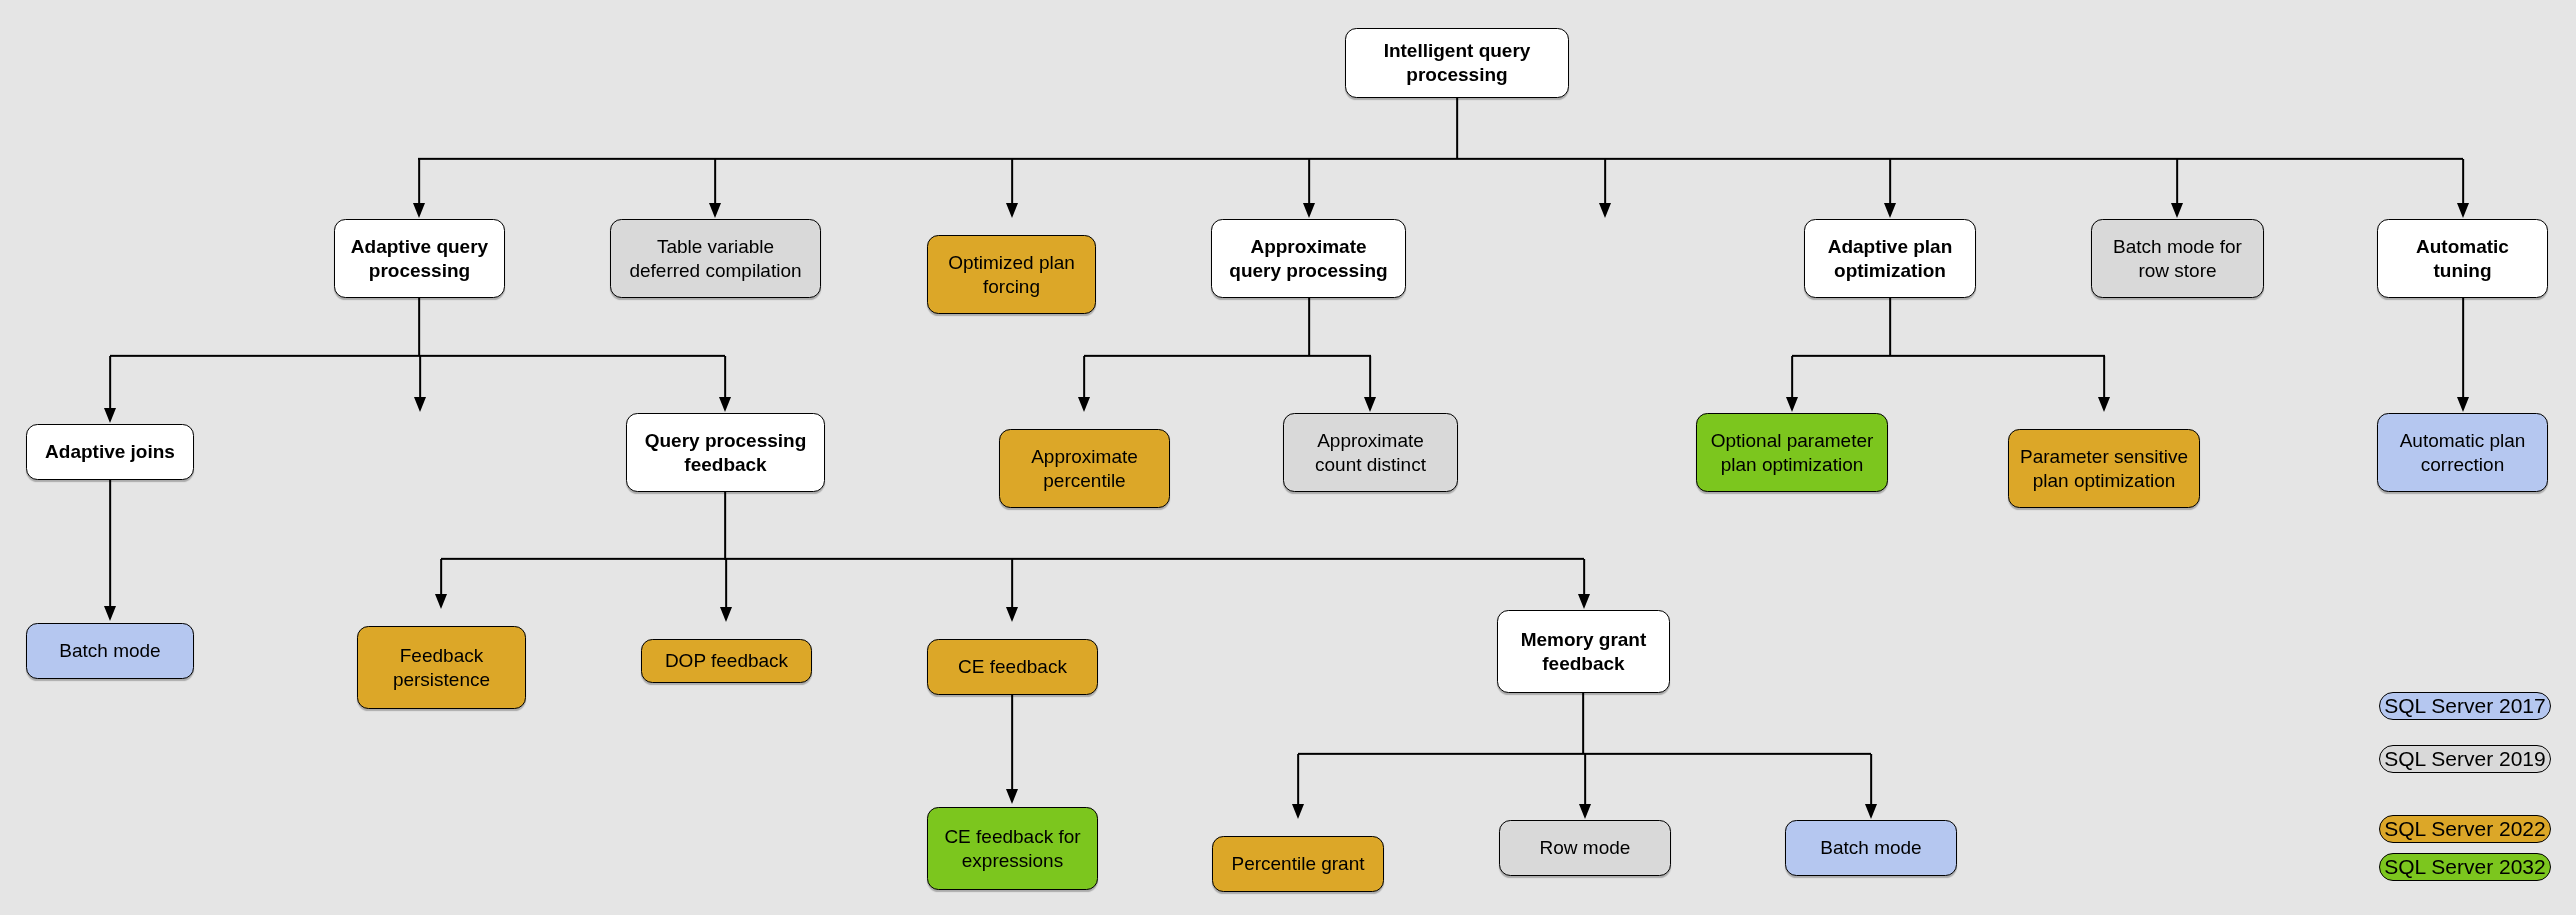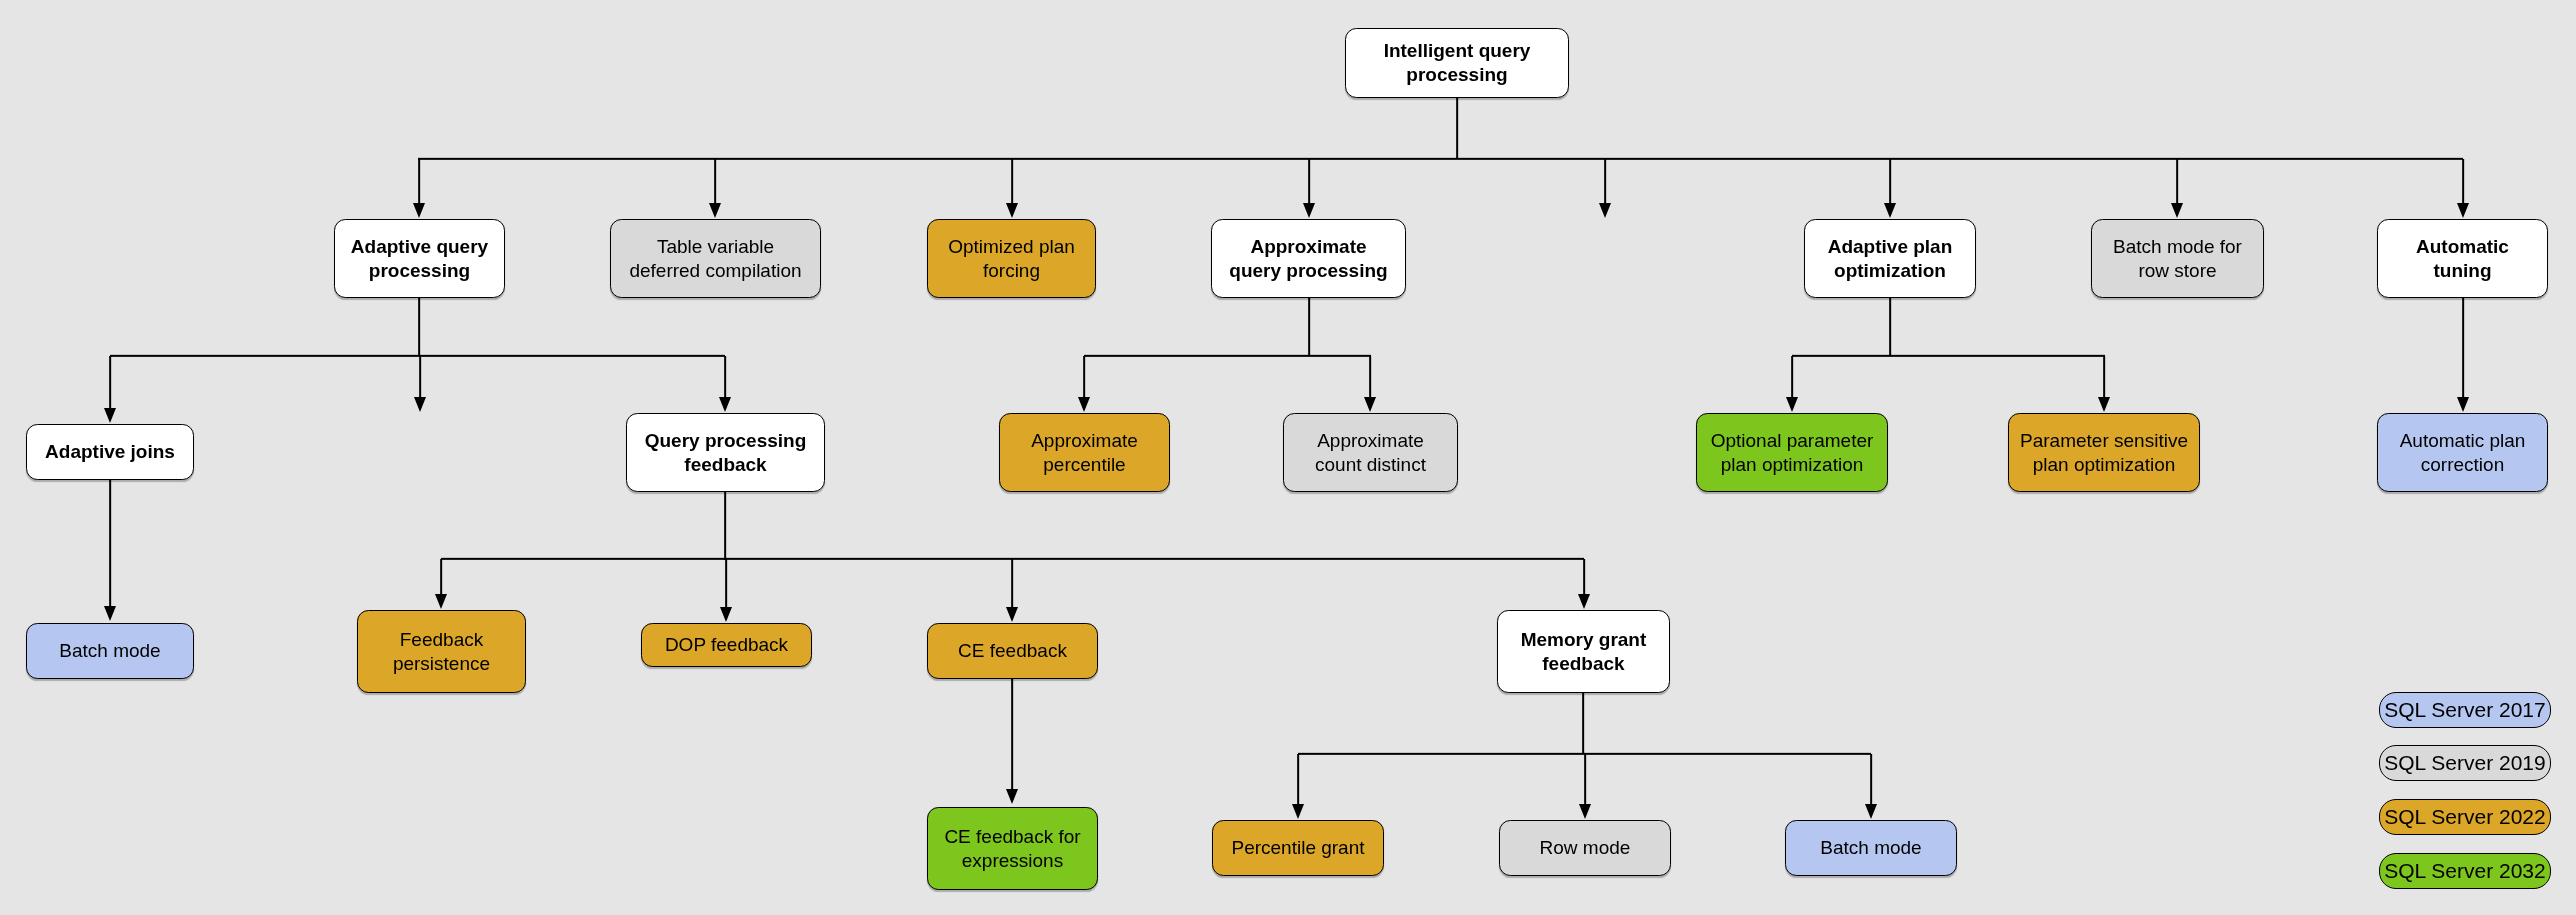--- a/index.html
+++ b/index.html
@@ -6,32 +6,32 @@
     font-family:"Liberation Sans", sans-serif;}
   #canvas{position:relative;width:2576px;height:916px;background:#e5e5e5;overflow:hidden;}
 
   .node{position:absolute;display:flex;align-items:center;justify-content:center;
     text-align:center;border:1.7px solid #000;border-radius:11.4px;
     font-size:19px;line-height:24px;color:#000;white-space:pre-line;
     box-shadow:0 1.7px 1.1px rgba(0,0,0,0.25);box-sizing:border-box;padding:2.3px 4.6px;}
   .white{background:#ffffff;font-weight:bold;}
   .blue{background:#B5C7F0;}
   .gray{background:#D9D9D9;}
-  .orange{background:#DCA728;}
+  .orange{background:#DCA728;margin-top:16px;}
   .green{background:#7CC61E;}
 
   .hl{position:absolute;height:2.3px;background:#000;transform:translateY(-50%);}
   .vl{position:absolute;width:1.7px;background:#000;transform:translateX(-50%);}
   .arrow{position:absolute;width:0;height:0;transform:translateX(-50%);
     border-left:6.3px solid transparent;border-right:6.3px solid transparent;
     border-top:15px solid #000;}
 
   .pill{position:absolute;display:flex;align-items:center;justify-content:center;
     border:1.7px solid #000;border-radius:17px;font-size:21px;color:#000;
-    box-sizing:border-box;width:172px;height:36px;}
+    box-sizing:border-box;width:172px;height:28px;}
 </style>
 </head>
 <body>
 
 <div id="canvas">
 
   <div class="vl" style="left:1457px;top:97px;height:62px"></div>
   <div class="hl" style="left:418px;top:159px;width:2045px"></div>
 
   <div class="vl" style="left:419px;top:159px;height:45px"></div>

